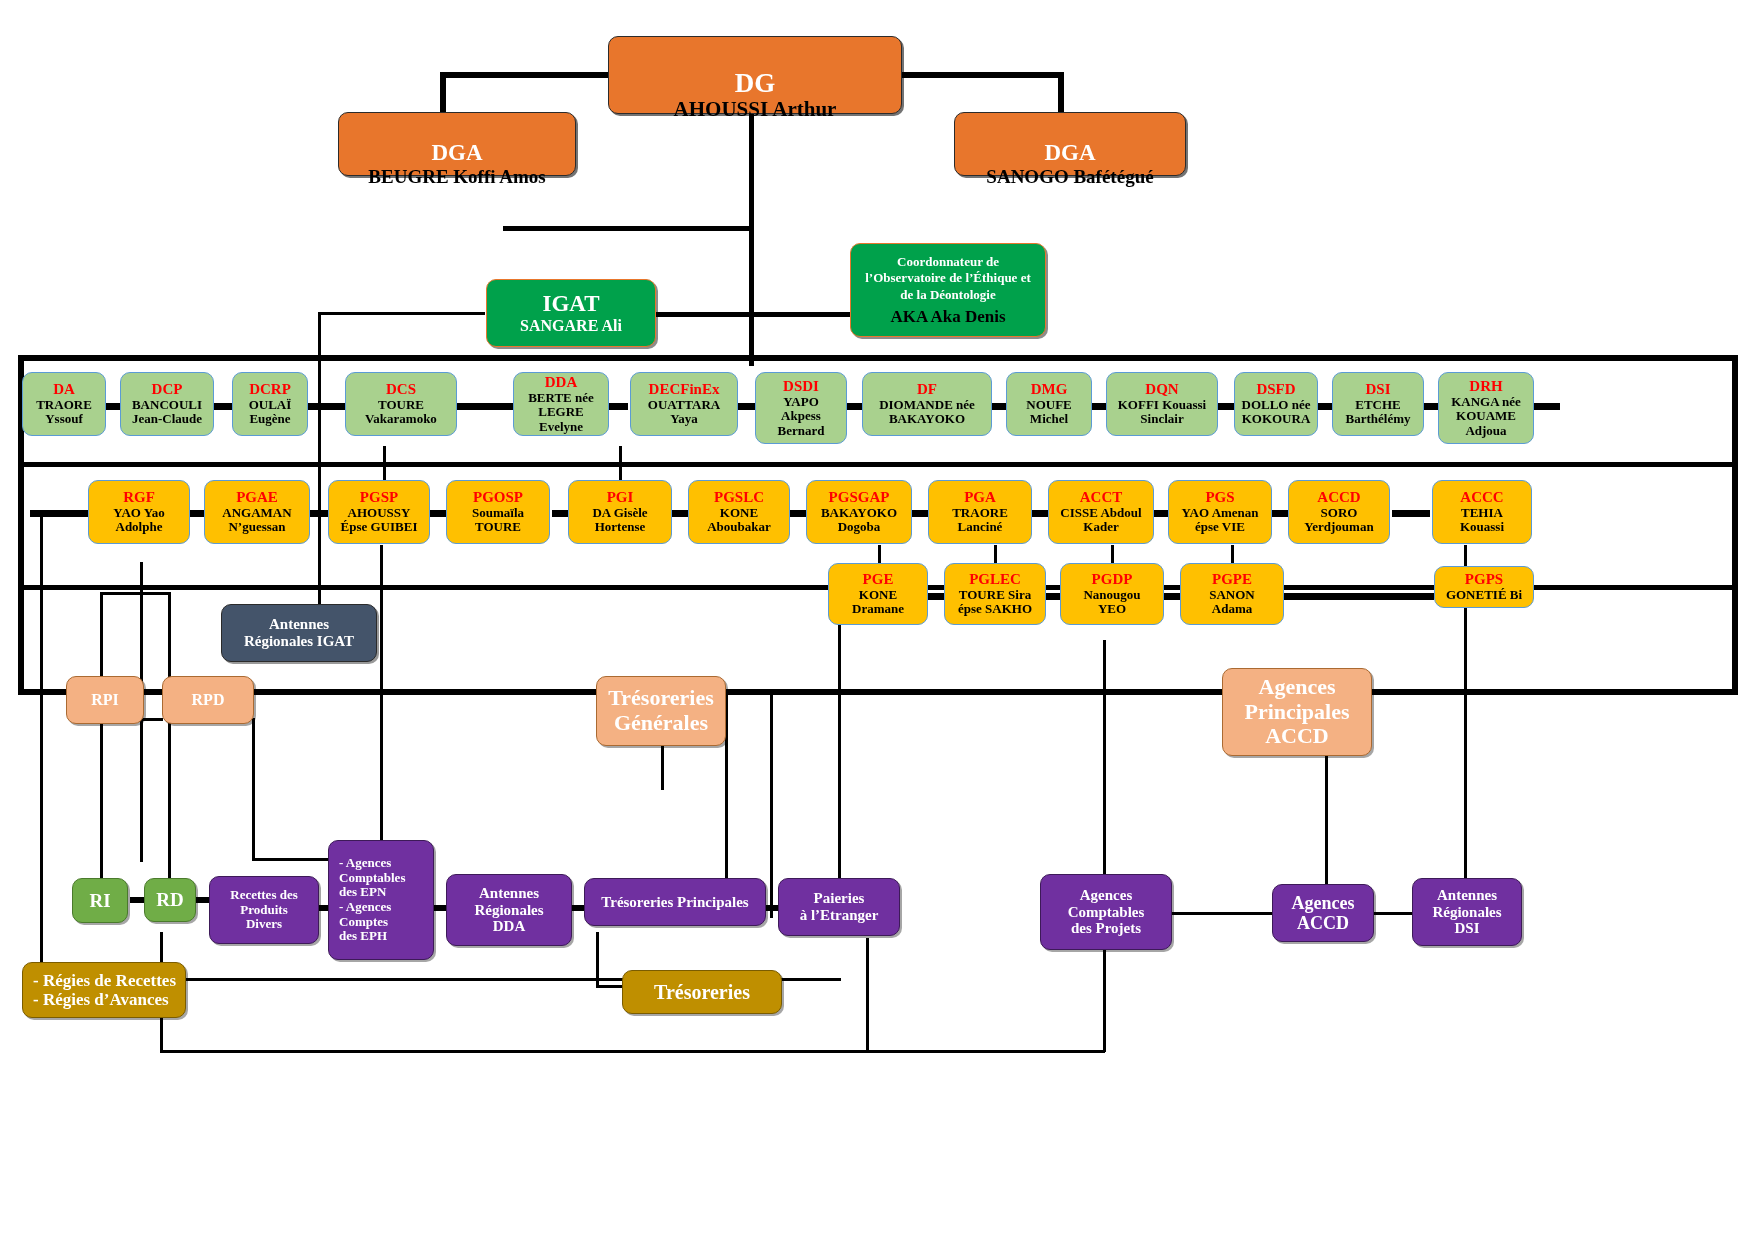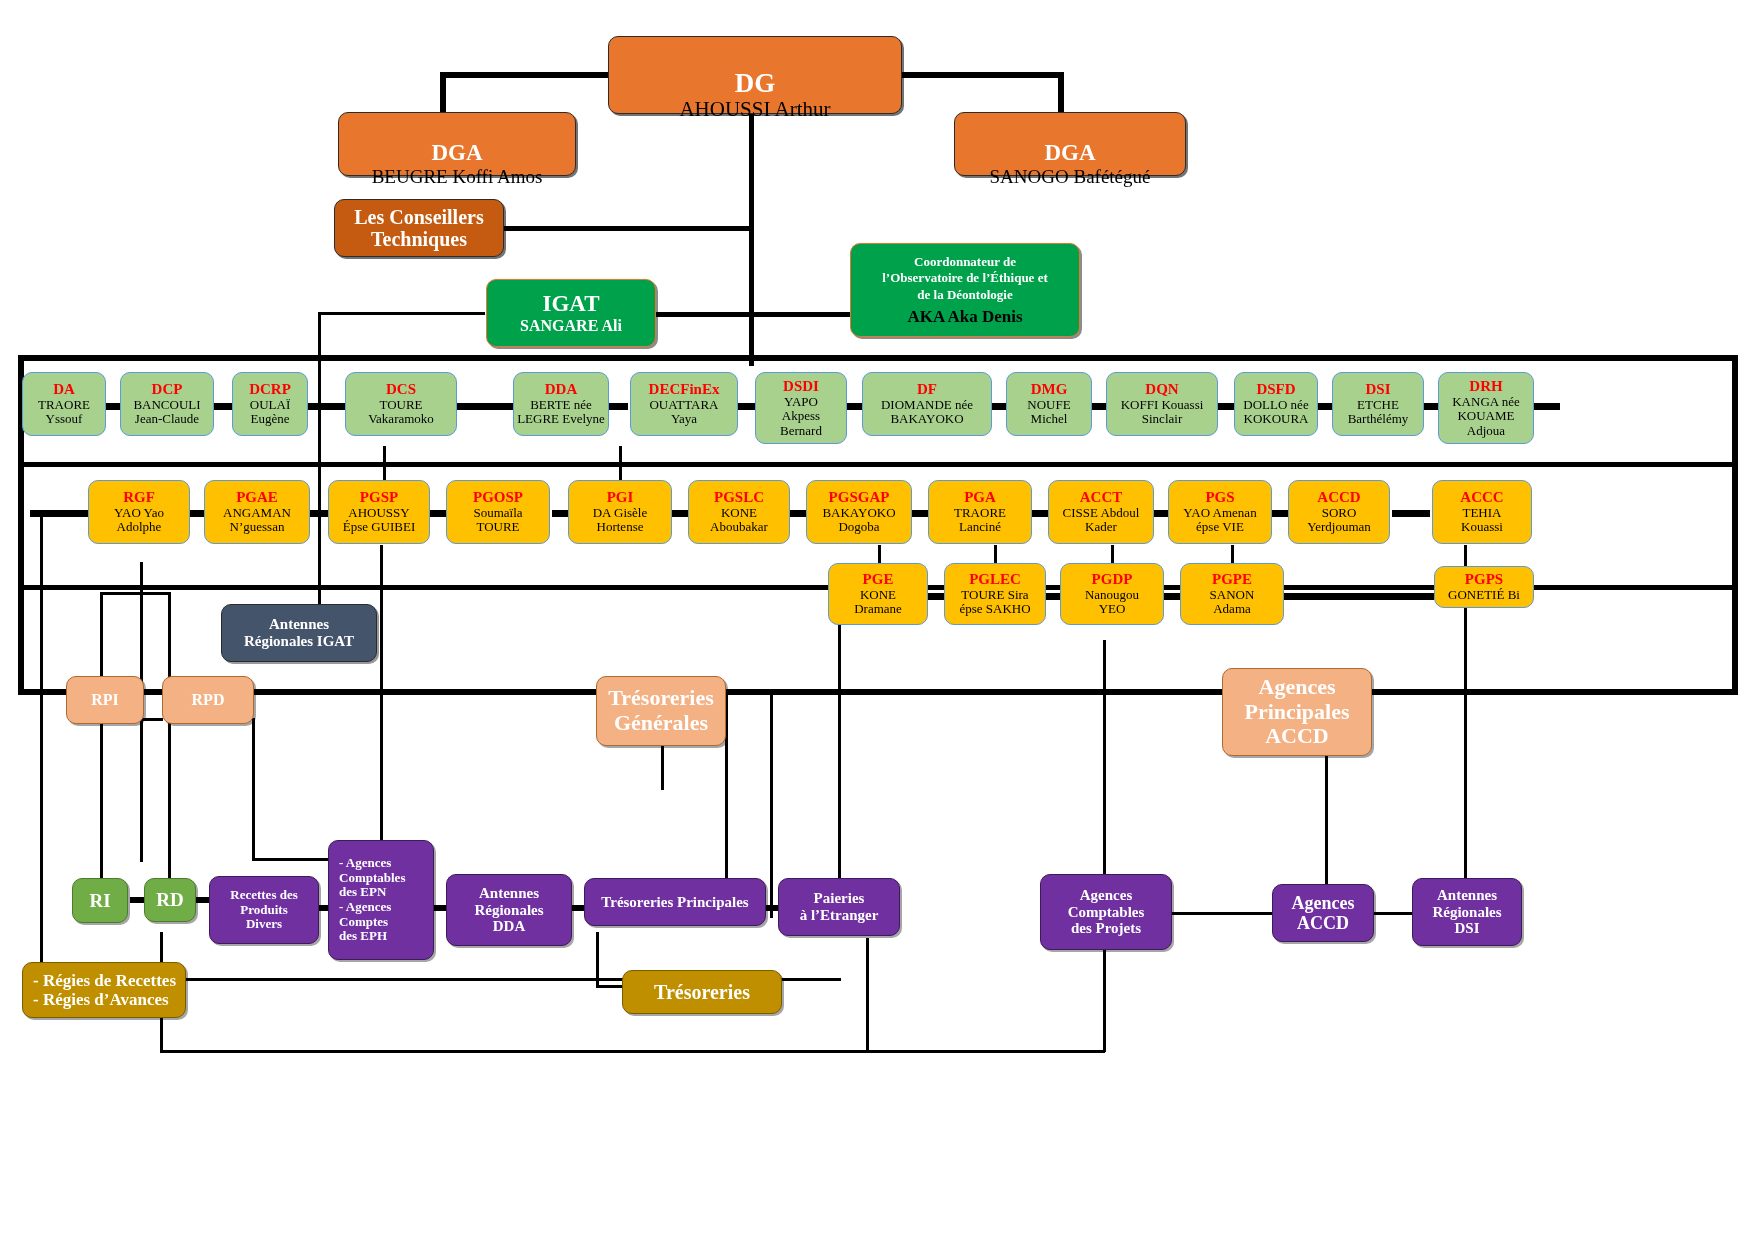--- a/index.html
+++ b/index.html
@@ -4,21 +4,21 @@
 <style>
   html,body{margin:0;padding:0;background:#ffffff;}
   body{font-family:"Liberation Serif",serif;}
   #canvas{position:relative;width:1755px;height:1241px;background:#fff;overflow:hidden;}
 
   
   .node{position:absolute;box-sizing:border-box;display:flex;flex-direction:column;
         align-items:center;justify-content:center;text-align:center;
         border-radius:10px;line-height:1.12;z-index:5;}
   .node .code{font-weight:bold;}
-  .node .nm{font-weight:normal;}
+  .node .nm{font-weight:bold;}
 
   
   .orange{background:#E8762C;border:1px solid #2b2b2b;color:#000;
           box-shadow:2px 2px 0 rgba(0,0,0,.55);}
   .orange .code{color:#ffffff;font-size:27px;margin-top:39px;}
   .orange .nm{color:#000;font-size:21px;}
 
   .orange-dark{background:#C55A11;border:1px solid #2b2b2b;color:#fff;
           box-shadow:2px 2px 0 rgba(0,0,0,.55);font-weight:bold;font-size:20px;}
 
@@ -187,29 +187,27 @@
   <div class="node orange" style="left:338px;top:112px;width:238px;height:64px;">
     <span class="code" style="font-size:23px;">DGA</span>
     <span class="nm" style="font-size:19px;">BEUGRE Koffi Amos</span>
   </div>
 
   <div class="node orange" style="left:954px;top:112px;width:232px;height:64px;">
     <span class="code" style="font-size:23px;">DGA</span>
     <span class="nm" style="font-size:19px;">SANOGO Bafétégué</span>
   </div>
 
-  <div class="node orange-dark lineTxt" style="left:334px;top:199px;width:170px;height:58px;">Les Conseillers
-Techniques</div>
 
   <div class="node green" style="left:486px;top:279px;width:170px;height:68px;">
     <span class="code">IGAT</span>
     <span class="nm" style="color:#fff;font-size:16px;">SANGARE Ali</span>
   </div>
 
-  <div class="node green" style="left:850px;top:243px;width:230px;height:94px;padding:4px 6px;">
+  <div class="node green" style="left:850px;top:243px;width:196px;height:94px;padding:4px 6px;">
     <span class="sm lineTxt">Coordonnateur de
 l’Observatoire de l’Éthique et
 de la Déontologie</span>
     <span class="nm" style="margin-top:4px;">AKA Aka Denis</span>
   </div>
 
   <div id="dirRow">
       <div class="node lgreen" style="left: 22px; top: 372px; width: 84px; height: 64px; padding: 2px 3px;">
         <span class="code">DA</span>
         <span class="nm lineTxt">TRAORE

